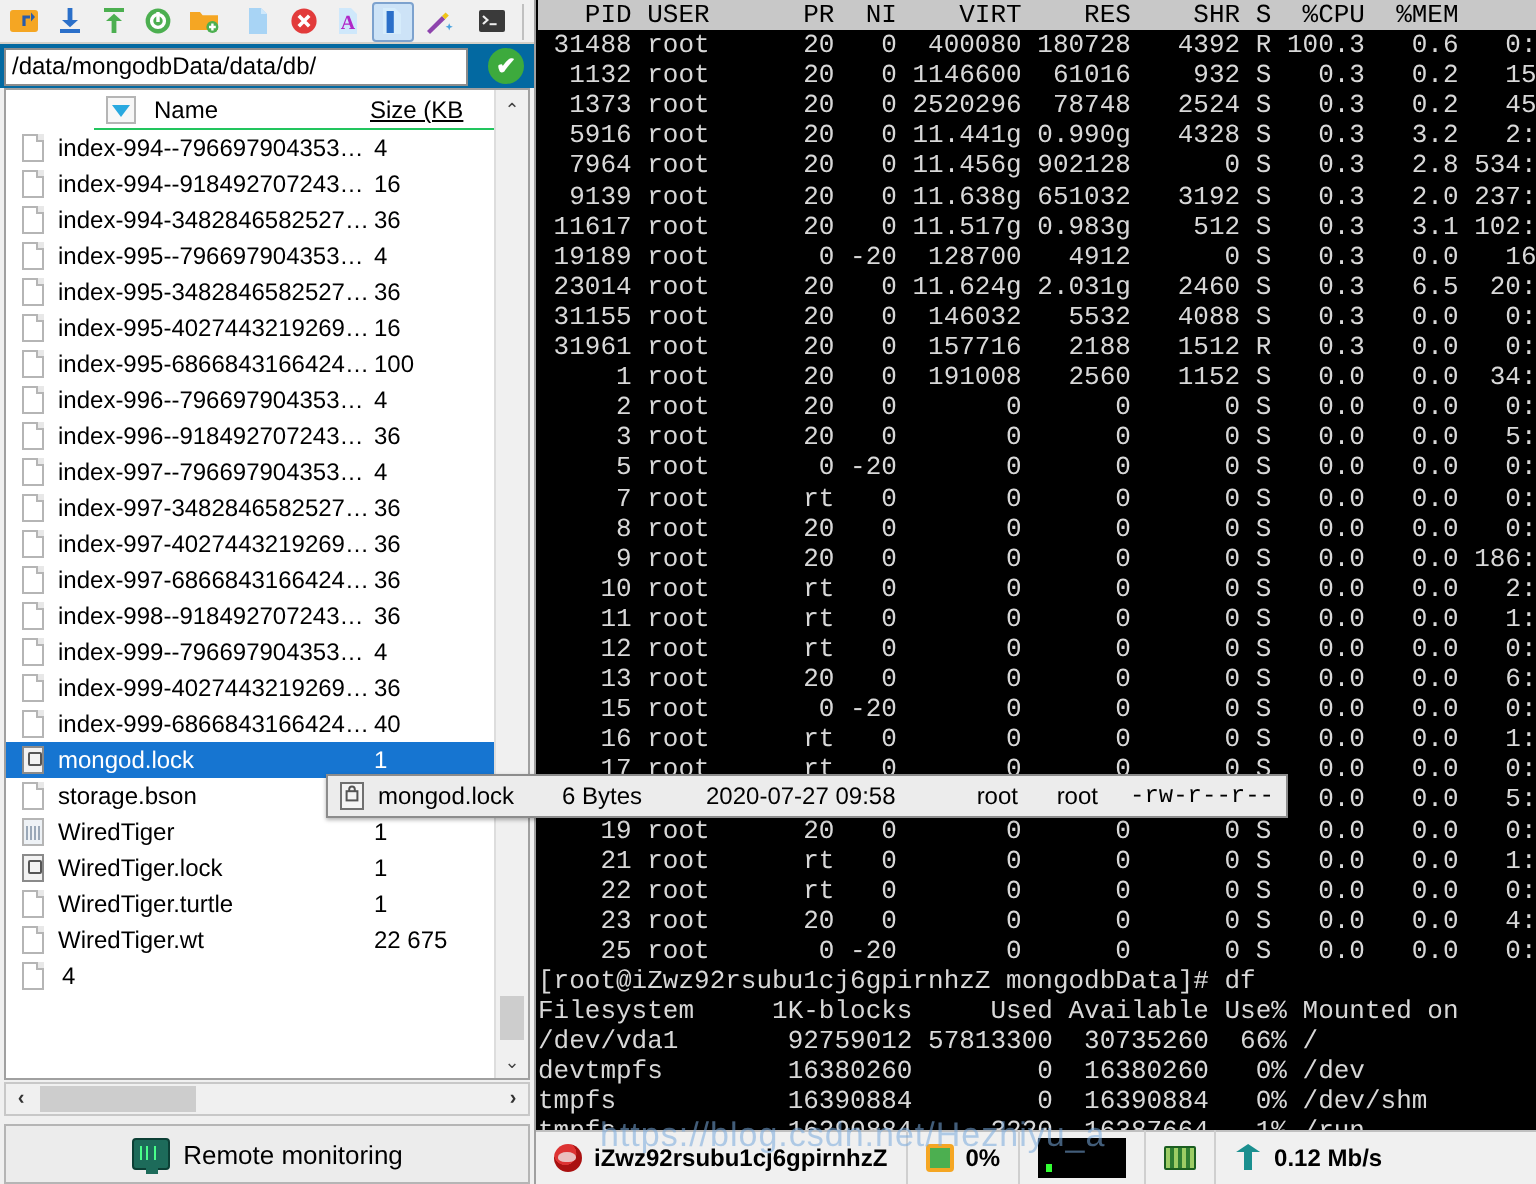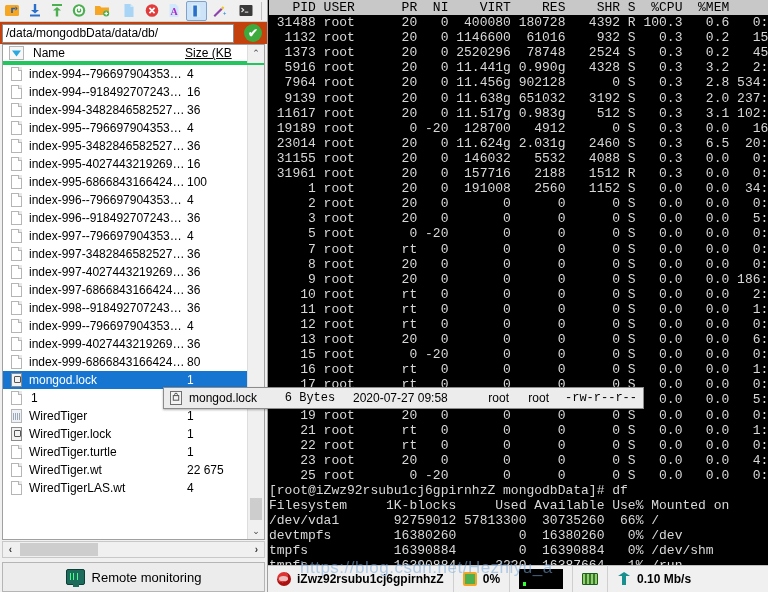--- a/index.html
+++ b/index.html
@@ -33,21 +33,21 @@
     display:flex; align-items:center; justify-content:center;
     border:1px solid transparent; border-radius:2px;
   }
   .tb-btn.active { border:1px solid #7da2ce; background:#cde3f7; }
   .tb-sep { width:3px; }
   .tb-divider { width:1px; height:18px; background:#c0c0c0; margin:0 3px; }
 
   
   .pathbar {
     height:22px; display:flex; align-items:center;
-    padding:0 2px; gap:10px; background:#c2410c;
+    padding:0 2px; gap:10px; background:#0369a1;
   }
   .path-input {
     flex:1; height:19px; line-height:17px;
     background:#fff; border:1px solid #8c8c8c;
     padding:0 3px; font-size:12px;
     font-family:"Liberation Sans", sans-serif;
     color:#000;
   }
   .path-ok {
     width:18px; height:18px; border-radius:50%;
@@ -60,22 +60,23 @@
   
   .list-wrap {
     flex:1; display:flex; flex-direction:column;
     margin:0 2px; background:#fff;
     border:1px solid #a0a0a0;
     overflow:hidden;
     position:relative;
   }
   .list-header {
     height:20px; display:flex; align-items:center;
-    background:#fff; border-bottom:4px solid #22c55e;
+    background:#fff; border-bottom:1px solid #22c55e;
     flex:none;
+    margin-left:44px;
   }
   .lh-icon { width:26px; display:flex; justify-content:center; align-items:center; }
   .lh-name { flex:1; padding-left:4px; font-size:12px; }
   .lh-size { width:62px; font-size:12px;text-decoration:underline; }
   .lh-scrollcap { width:17px; height:20px; background:#f0f0f0; border-left:1px solid #ddd;
     display:flex; align-items:center; justify-content:center; font-size:9px; color:#444;}
 
   .list-body { flex:1; display:flex; overflow:hidden; position:relative; }
   .rows { flex:1; overflow:hidden; }
   .row {
@@ -197,21 +198,21 @@
 
   
   .tooltip {
     position:absolute; left:163px; top:387px;
     height:22px; background:#ececec; border:1px solid #8c8c8c;
     display:flex; align-items:center; gap:0px; padding:0 6px;
     font-size:12px; z-index:50; box-shadow:0 1px 2px rgba(0,0,0,.3);
   }
   .tt-icon { width:12px; height:14px; margin-right:7px; }
   .tt-name{ min-width:92px; }
-  .tt-size{ min-width:72px; text-align:center; padding-right:14px;font-family:Liberation Mono, monospace;}
+  .tt-size{ min-width:72px; text-align:left; padding-right:14px;}
   .tt-date{ min-width:120px; }
   .tt-owner{ min-width:46px; text-align:right; padding-right:10px;}
   .tt-group{ min-width:46px; text-align:right; padding-right:16px;}
   .tt-perm{ font-family:"Liberation Mono",monospace; }
 </style>
 </head>
 <body>
 
 <div class="app">
 
@@ -477,38 +478,39 @@
               <span class="r-size">36</span>
             </div>
             <div class="row">
               <span class="r-icon">
                 <span class="ficon">
                   <span class="pg"></span>
                   <span class="fold"></span>
                 </span>
               </span>
               <span class="r-name">index-999-686684316642434…</span>
-              <span class="r-size">80</span>
+              <span class="r-size">40</span>
             </div>
             <div class="row sel">
               <span class="r-icon">
                 <span class="ficon lock">
                   <span class="pg"></span>
                 </span>
               </span>
               <span class="r-name">mongod.lock</span>
               <span class="r-size">1</span>
             </div>
             <div class="row">
               <span class="r-icon">
                 <span class="ficon">
                   <span class="pg"></span>
                   <span class="fold"></span>
                 </span>
               </span>
+              <span class="r-name">storage.bson</span>
               <span class="r-size">1</span>
             </div>
             <div class="row">
               <span class="r-icon">
                 <span class="ficon dat">
                   <span class="pg"></span>
                 </span>
               </span>
               <span class="r-name">WiredTiger</span>
               <span class="r-size">1</span>
@@ -542,21 +544,20 @@
               <span class="r-name">WiredTiger.wt</span>
               <span class="r-size">22 675</span>
             </div>
             <div class="row">
               <span class="r-icon">
                 <span class="ficon">
                   <span class="pg"></span>
                   <span class="fold"></span>
                 </span>
               </span>
-              <span class="r-name">WiredTigerLAS.wt</span>
               <span class="r-size">4</span>
             </div>
           </div>
         <div class="vscroll">
           <div class="vs-track">
             <div class="vs-thumb"></div>
           </div>
           <div class="vs-btn">⌄</div>
         </div>
       </div>
@@ -590,21 +591,21 @@
         <span>0%</span>
       </div>
       <div class="sb-cell">
         <span class="sb-chart"></span>
       </div>
       <div class="sb-cell">
         <span class="ico-ram"></span>
       </div>
       <div class="sb-cell">
         <span class="ico-net"></span>
-        <span>0.10 Mb/s</span>
+        <span>0.12 Mb/s</span>
       </div>
     </div>
   </div>
 </div>
 
 <div class="tooltip">
   <span class="tt-icon">
     <svg width="12" height="14" viewBox="0 0 12 14">
         <rect x="0.5" y="0.5" width="11" height="13" fill="#f4f4f4" stroke="#707070"></rect>
         <rect x="3.3" y="4.6" width="5.4" height="4.6" fill="none" stroke="#555" stroke-width="1"></rect>

